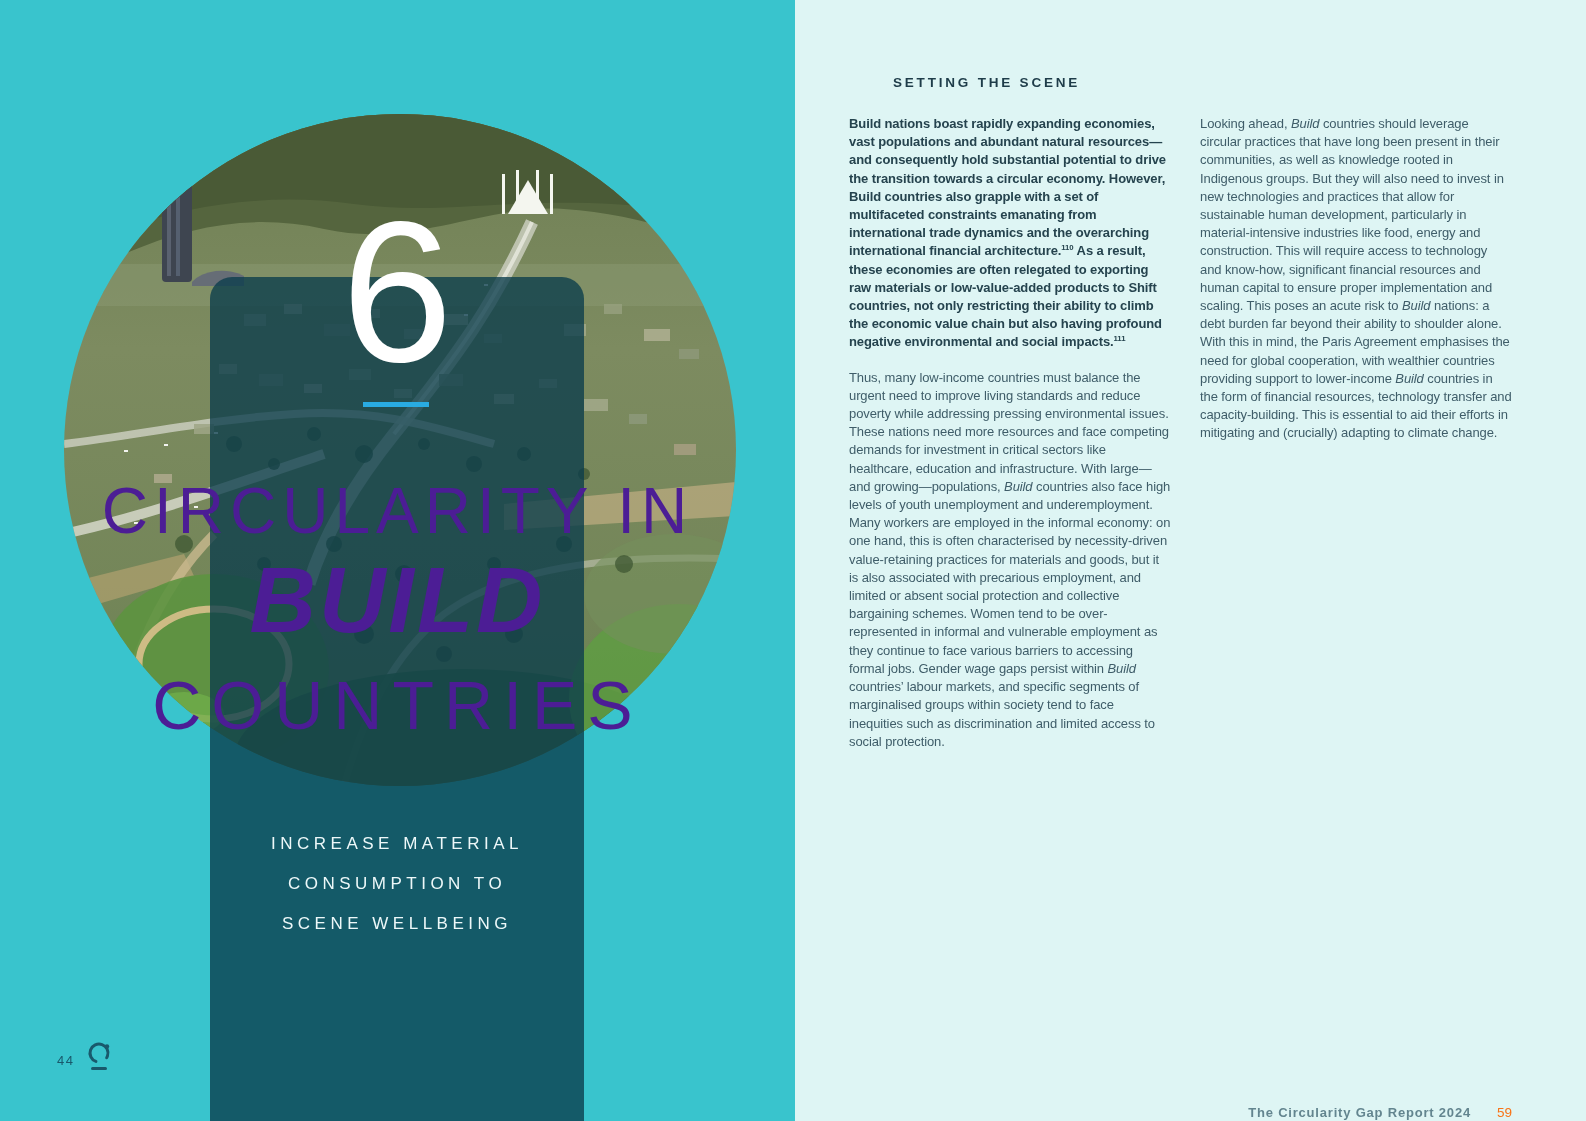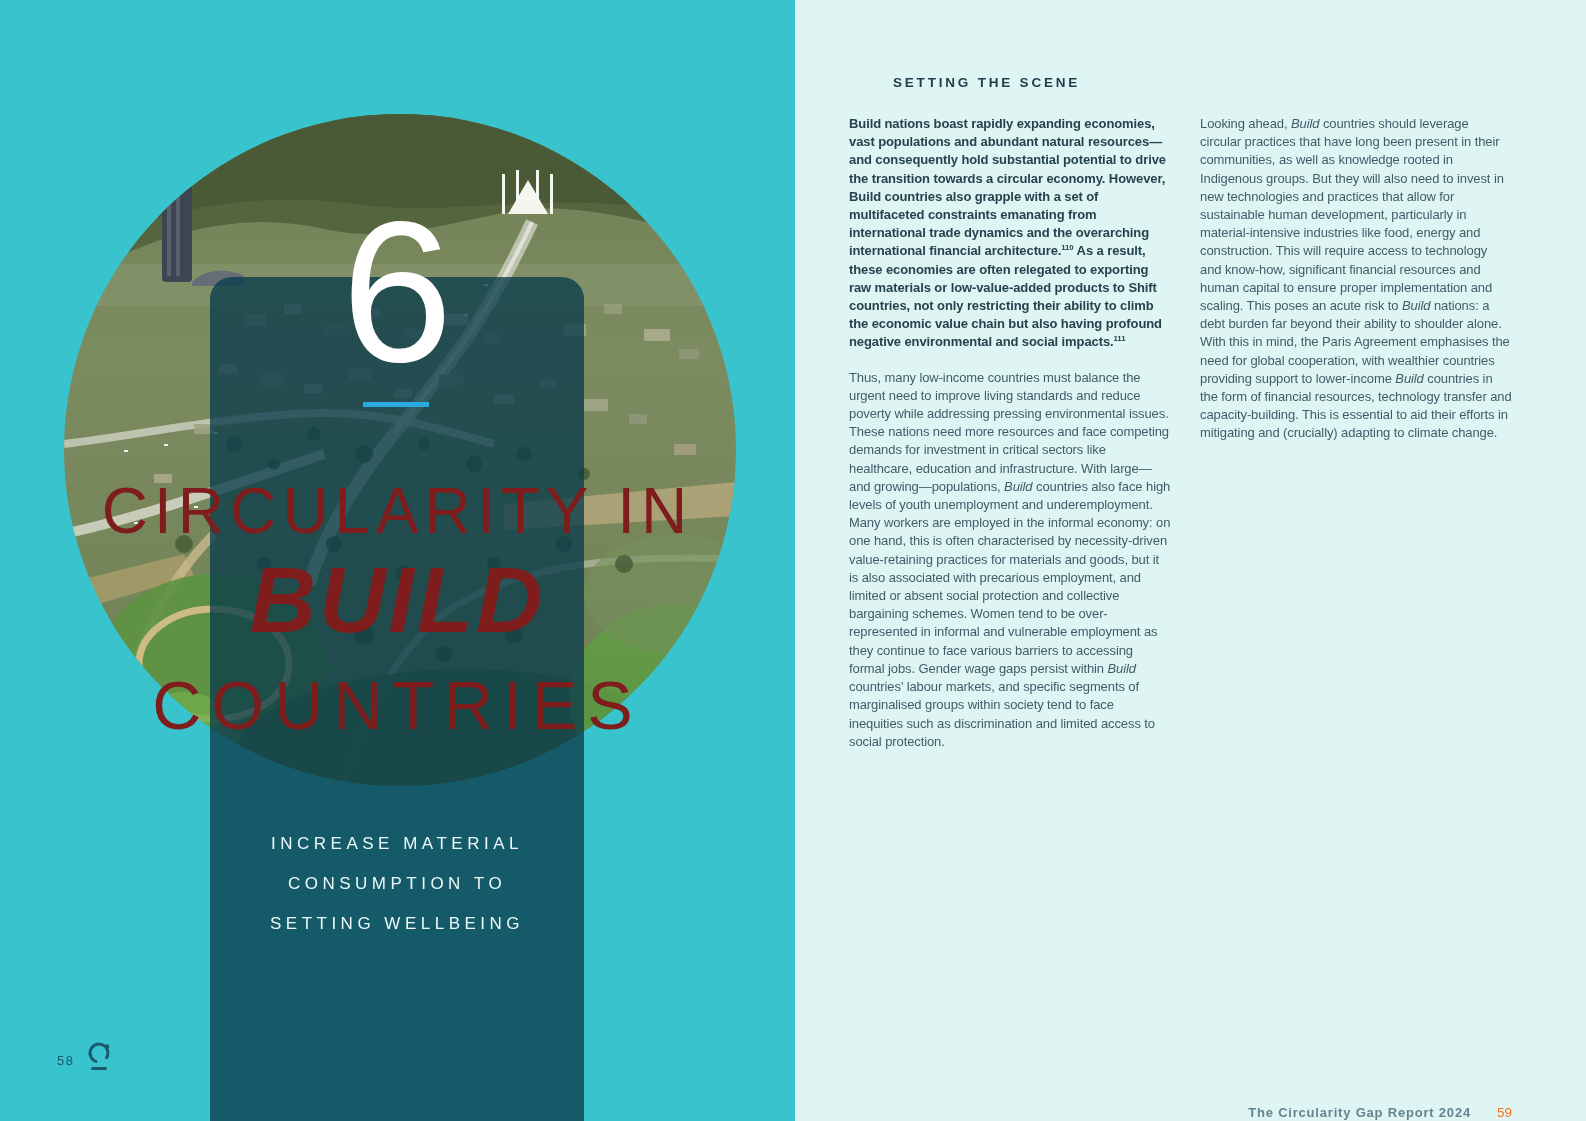--- a/index.html
+++ b/index.html
@@ -8,21 +8,21 @@
 
   
   .left-page{position:absolute;left:0;top:0;width:795px;height:1121px;background:#39c4cd;}
   .photo-circle{position:absolute;left:64px;top:114px;width:672px;height:672px;
                 border-radius:50%;overflow:hidden;}
   .dark-panel{position:absolute;left:210px;top:277px;width:374px;height:844px;
               background:rgba(10,60,75,0.78);border-radius:22px 22px 0 0;}
   .chapter-num{position:absolute;left:210px;top:192px;width:374px;text-align:center;
                font-size:200px;line-height:1;font-weight:300;color:#ffffff;}
   .accent-dash{position:absolute;left:363px;top:402px;width:66px;height:5px;background:#29abe2;}
-  .title-line{position:absolute;left:0;width:795px;text-align:center;color:#7f1d1d;line-height:1.1;}
+  .title-line{position:absolute;left:0;width:795px;text-align:center;color:#4c1d95;line-height:1.1;}
   .title1{top:476px;font-size:64px;letter-spacing:6px;font-weight:300;}
   .title2{top:550px;font-size:92px;font-weight:700;font-style:italic;letter-spacing:3px;}
   .title3{top:668px;font-size:68px;letter-spacing:10px;font-weight:300;}
   .subtitle{position:absolute;left:210px;top:824px;width:374px;text-align:center;
             color:#edf8f9;font-size:17px;line-height:40px;letter-spacing:4.5px;font-weight:300;}
   .footer-left-num{position:absolute;left:57px;top:1053px;color:#19596c;font-size:13px;letter-spacing:1.5px;}
   .footer-logo{position:absolute;left:84px;top:1040px;width:30px;height:34px;}
 
   
   .right-page{position:absolute;left:795px;top:0;width:791px;height:1121px;background:#def5f4;}
@@ -156,24 +156,24 @@
     <div class="chapter-num">6</div>
     <div class="accent-dash"></div>
 
     <div class="title-line title1">CIRCULARITY IN</div>
     <div class="title-line title2">BUILD</div>
     <div class="title-line title3">COUNTRIES</div>
 
     <div class="subtitle">
       <div>INCREASE MATERIAL</div>
       <div>CONSUMPTION TO</div>
-      <div>SETTING WELLBEING</div>
+      <div>SCENE WELLBEING</div>
     </div>
 
-    <div class="footer-left-num">58</div>
+    <div class="footer-left-num">44</div>
 
     <svg class="footer-logo" viewBox="0 0 30 34">
       <circle cx="15" cy="13" r="9" fill="none" stroke="#19596c" stroke-width="3" stroke-linecap="round" stroke-dasharray="44 12.5" transform="rotate(-250 15 13)"></circle>
       <circle cx="23" cy="6.5" r="2.2" fill="#19596c"></circle>
       <rect x="7" y="27" width="16" height="3" rx="1.5" fill="#19596c"></rect>
     </svg>
   </div>
 
   <div class="right-page"></div>
 

